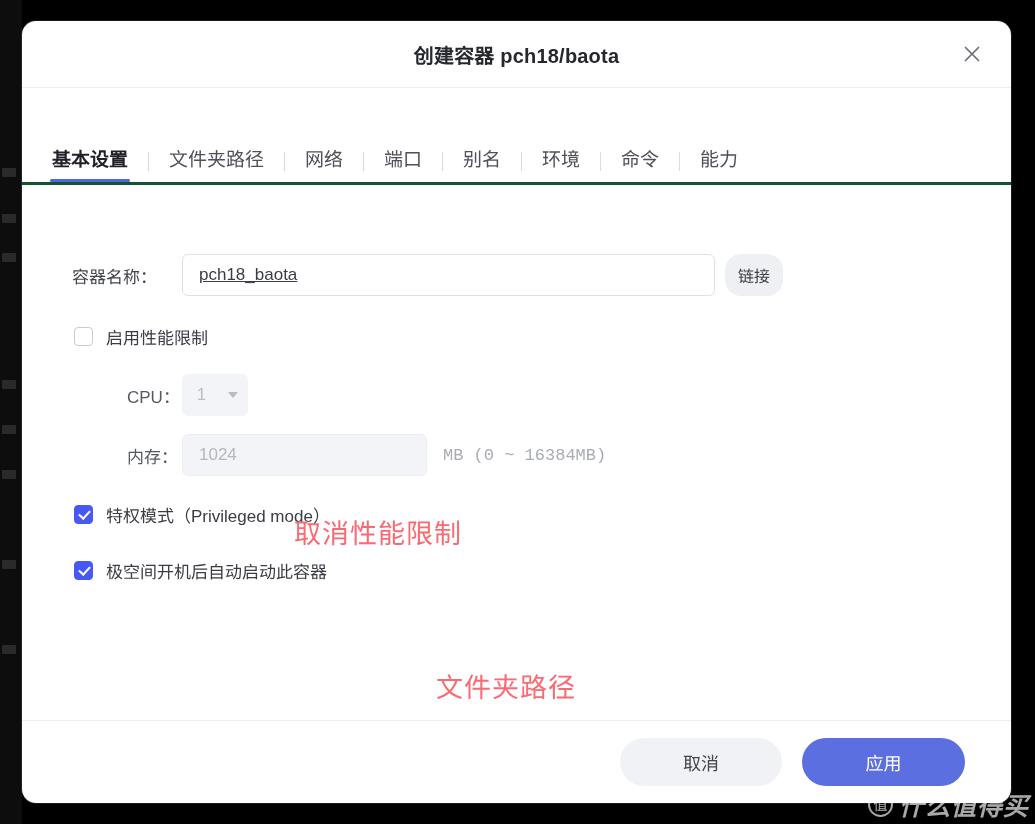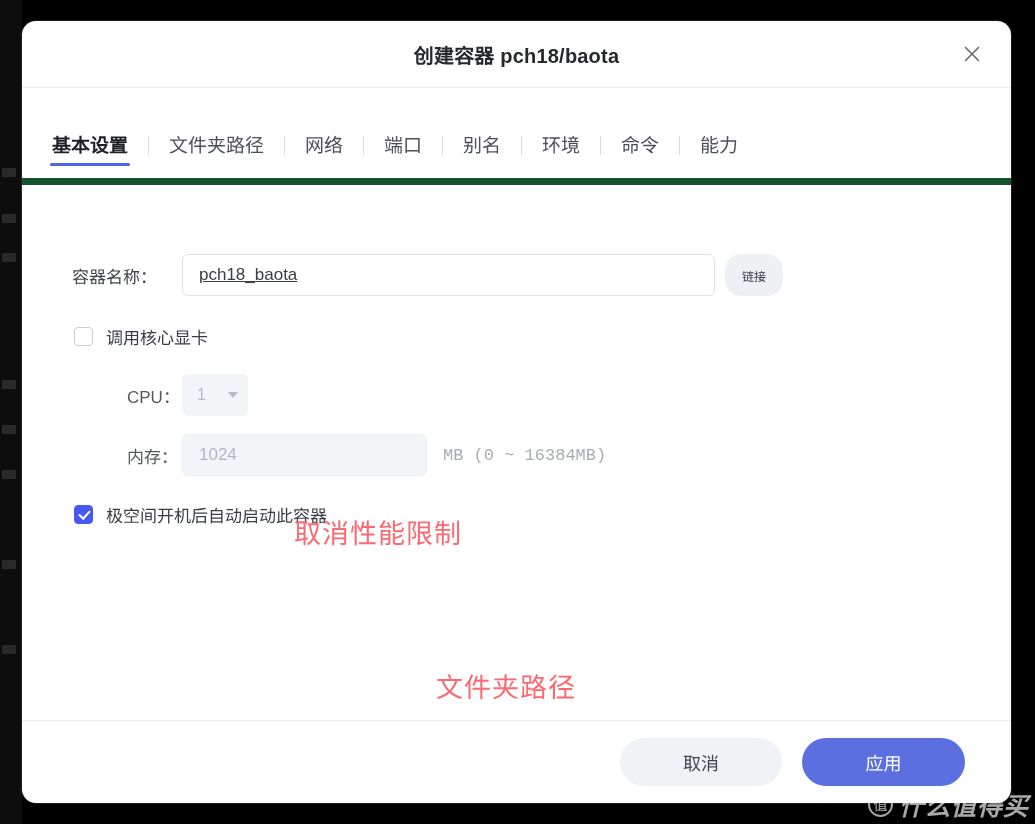--- a/index.html
+++ b/index.html
@@ -82,25 +82,26 @@
     justify-content: center;
     cursor: pointer;
     border-radius: 4px;
   }
   .close-btn svg { display: block; }
 
   
   .tabs-bar {
     flex: 0 0 62px;
     height: 62px;
-    border-bottom: 7px solid #14532d;
-    display: flex;
-    align-items: center;
+    border-bottom: 3px solid #14532d;
+    display: flex;
+    align-items: flex-end;
     padding-left: 28px;
     box-sizing: border-box;
+    font-family: Liberation Mono, monospace;
   }
   .tab {
     position: relative;
     font-size: 19px;
     color: #4e5159;
     padding: 0 2px 11px 2px;
     cursor: pointer;
     white-space: nowrap;
     line-height: 1;
   }
@@ -168,21 +169,21 @@
     text-decoration: underline;
   }
   .link-btn {
     margin-left: 10px;
     width: 58px;
     height: 42px;
     border: none;
     border-radius: 16px;
     background: #eef0f3;
     color: #3e4148;
-    font-size: 12px;
+    font-size: 16px;
     cursor: pointer;
     font-family: inherit;
   }
 
   
   .check-row {
     display: flex;
     align-items: center;
     padding-left: 52px;
     height: 32px;
@@ -393,37 +394,41 @@
     <div class="dialog-body">
 
       <div class="form-row row-name">
         <div class="field-label">容器名称：</div>
         <input class="text-input" type="text" value="pch18_baota" style="">
         <button class="link-btn">链接</button>
       </div>
 
       <div class="check-row" style="margin-bottom:22px">
         <div class="cb"></div>
-        <div class="check-label">调用核心显卡</div>
+        <div class="check-label">启用性能限制</div>
       </div>
 
       <div class="form-row" style="margin-bottom:18px">
         <div class="field-label indent-cpu">CPU：</div>
         <div class="cpu-select">
           <span>1</span>
           <span class="caret"></span>
         </div>
       </div>
 
       <div class="form-row" style="margin-bottom:22px">
         <div class="field-label indent-cpu">内存：</div>
         <input class="mem-input" type="text" disabled="" value="1024" style="">
         <div class="mem-hint">MB (0 ~ 16384MB)</div>
       </div>
 
+      <div class="check-row" style="margin-bottom:24px">
+        <div class="cb checked"></div>
+        <div class="check-label">特权模式（Privileged mode）</div>
+      </div>
 
 
       <div class="check-row">
         <div class="cb checked"></div>
         <div class="check-label">极空间开机后自动启动此容器</div>
       </div>
 
       <div class="annot" id="annot-perf">取消性能限制</div>
       <div class="annot" id="annot-priv">文件夹路径</div>
     </div>

